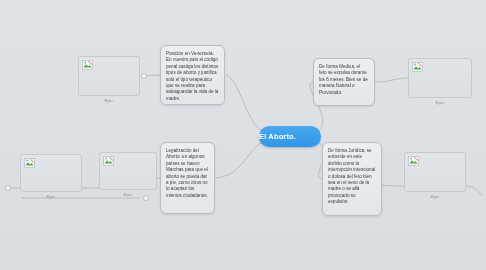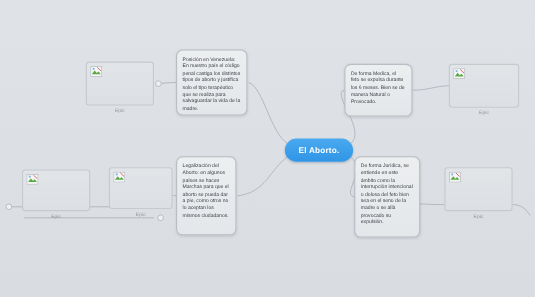--- a/index.html
+++ b/index.html
@@ -35,21 +35,20 @@
     position: absolute;
     left: 259px;
     top: 126px;
     width: 62px;
     height: 21px;
     border-radius: 11px;
     background: linear-gradient(180deg, #4aa9ef 0%, #2f95e6 100%);
     box-shadow: 0 1px 2px rgba(40,70,100,0.30);
     display: flex;
     align-items: center;
-    justify-content: center;
   }
   .center-label {
     color: #ffffff;
     font-size: 7.5px;
     font-weight: bold;
     letter-spacing: 0.15px;
     white-space: nowrap;
   }
 
   

